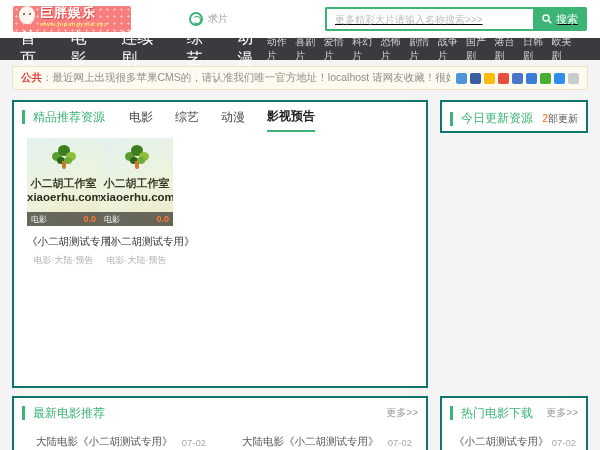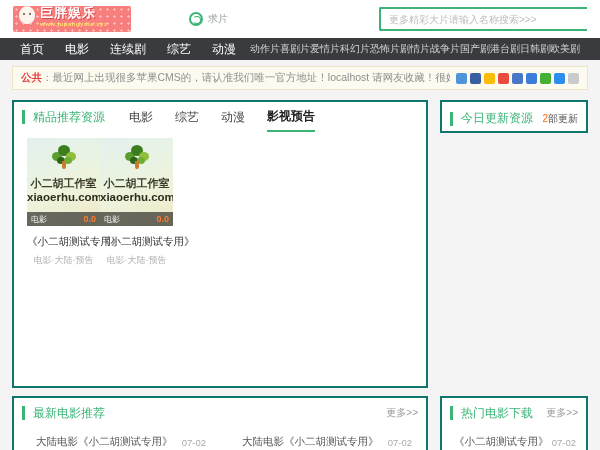--- a/index.html
+++ b/index.html
@@ -17,31 +17,31 @@
     background:#6b4a3a; border-radius:50%; box-shadow:6px 0 0 #6b4a3a; }
   .logo-txt { display:flex; flex-direction:column; line-height:1; }
   .logo-title { font-size:13px; font-weight:bold; color:#fff; letter-spacing:1px;
     text-shadow:1px 1px 0 #d94b4b; }
   .logo-sub { font-size:6px; color:#ffe26b; font-weight:bold; margin-top:2px; letter-spacing:.5px; }
   .req { display:flex; align-items:center; gap:5px; margin-left:58px; }
   .req-ico { width:14px; height:14px; border:2px solid #3cb476; border-radius:50%; position:relative; }
   .req-ico::after { content:""; position:absolute; left:2px; top:2px; width:6px; height:6px;
     border:1.5px solid #3cb476; border-radius:50%; border-left-color:transparent; }
   .req-label { font-size:10px; color:#9aa0a0; }
-  .search { margin-left:auto; display:flex; align-items:center; }
+  .search { margin-left:auto; display:flex; align-items:center;text-decoration:underline; }
   .search input { width:208px; height:24px; border:2px solid #3cb476; border-right:none;
     border-radius:2px 0 0 2px; padding:0 8px; font-size:10px; color:#666; outline:none; }
   .search input::placeholder { color:#bdbdbd; }
   .search-btn { height:24px; padding:0 9px; background:#3cb476; border:none; color:#fff;
     font-size:11px; display:flex; align-items:center; gap:4px; border-radius:0 2px 2px 0; cursor:pointer; }
 
   
   .nav { height:22px; background:#3a3b3f; display:flex; align-items:center; padding:0 20px; }
   .nav-main { display:flex; gap:21px; }
-  .nav-main a { font-size:12px; color:#fff; }
+  .nav-main a { font-size:16px; color:#fff; }
   .nav-sub { display:flex; margin-left:auto;justify-content:center; }
   .nav-sub a { font-size:10px; color:#d4d4d4; }
 
   
   .notice { margin:6px 12px 0; height:24px; background:#fdfbef; border:1px solid #eee3c4;
     display:flex; align-items:center; padding:0 8px; }
   .notice-label { color:#e23b3b; font-size:10.5px; font-weight:bold; flex:none; }
   .notice-text { font-size:10.5px; color:#8f8f8f; white-space:nowrap; overflow:hidden; flex:1; }
   .share { display:flex; gap:3px; flex:none; margin-left:6px; }
   .share span { width:11px; height:11px; border-radius:2px; display:block; cursor:pointer; }
@@ -114,20 +114,27 @@
       <span class="logo-title">巨胖娱乐</span>
       <span class="logo-sub">www.jupangyule.xyz</span>
     </span>
   </a>
   <a class="req">
     <span class="req-ico"></span>
     <span class="req-label">求片</span>
   </a>
   <div class="search">
     <input type="text" placeholder="更多精彩大片请输入名称搜索&gt;&gt;&gt;" style="">
+    <button class="search-btn">
+      <svg width="10" height="10" viewBox="0 0 10 10">
+        <circle cx="4" cy="4" r="3" fill="none" stroke="#fff" stroke-width="1.4"></circle>
+        <line x1="6.3" y1="6.3" x2="9.3" y2="9.3" stroke="#fff" stroke-width="1.4"></line>
+      </svg>
+      <span>搜索</span>
+    </button>
   </div>
 </div>
 
 <div class="nav">
   <div class="nav-main">
     <a>首页</a>
     <a>电影</a>
     <a>连续剧</a>
     <a>综艺</a>
     <a>动漫</a>

